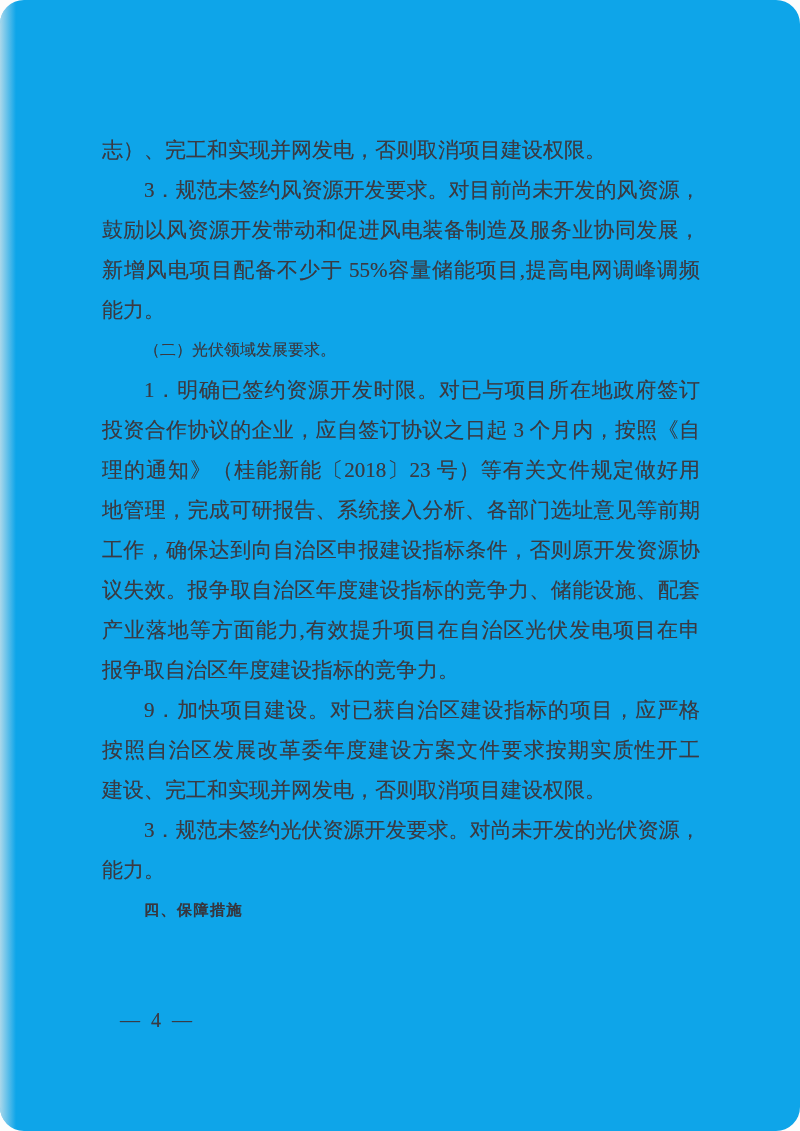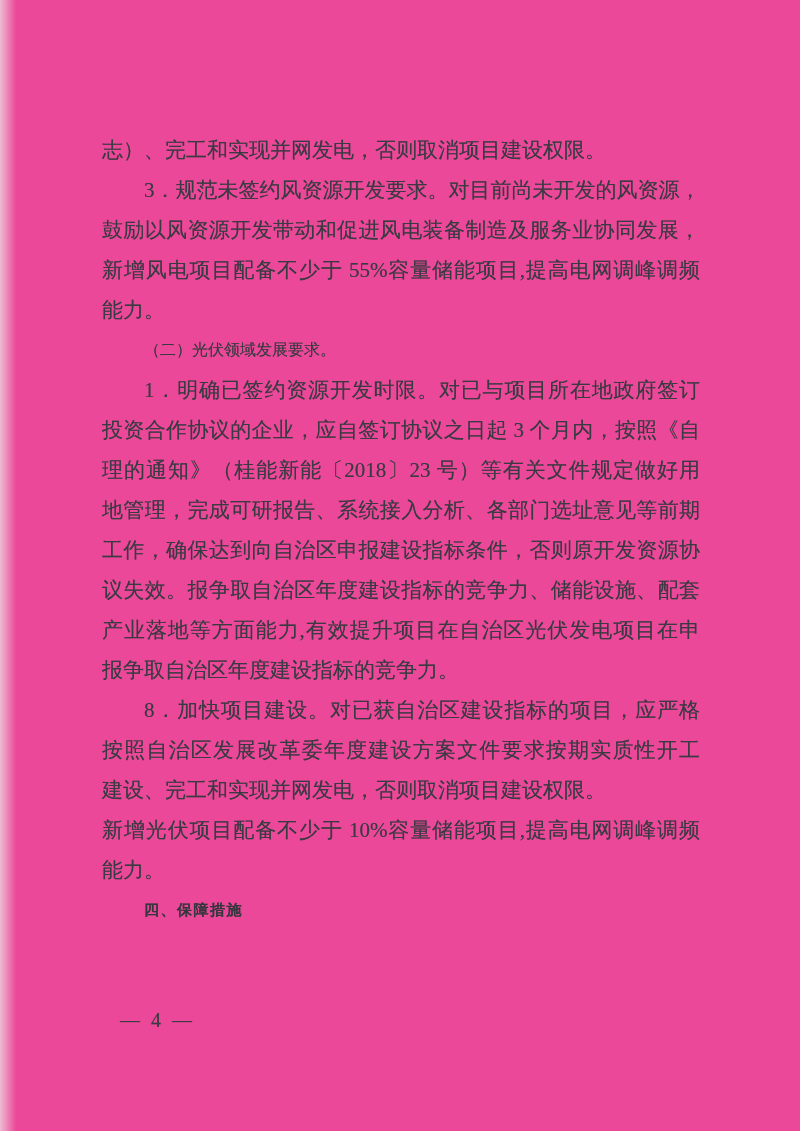--- a/index.html
+++ b/index.html
@@ -7,23 +7,24 @@
     padding: 0;
     width: 800px;
     height: 1131px;
     background: #fdfdfc;
   }
   .page {
     position: relative;
     width: 800px;
     height: 1131px;
     overflow: hidden;
-    background: #ec4899;
+    background: #0ea5e9;
     font-family: "Liberation Serif", "DejaVu Serif", serif;
     color: #3a3a42;
+    border-radius: 24px;
   }
   
   .scan-edge {
     position: absolute;
     left: 0; top: 0;
     width: 16px; height: 1131px;
     background: linear-gradient(90deg, #ededeb 0%, rgba(253,253,252,0) 100%);
     opacity: .7;
     pointer-events: none;
   }
@@ -98,27 +99,27 @@
       <p class="ln fill">投资合作协议的企业，应自签订协议之日起 3 个月内，按照《自</p>
       <p class="ln fill">理的通知》（桂能新能〔2018〕23 号）等有关文件规定做好用</p>
       <p class="ln fill">地管理，完成可研报告、系统接入分析、各部门选址意见等前期</p>
       <p class="ln fill">工作，确保达到向自治区申报建设指标条件，否则原开发资源协</p>
       <p class="ln fill">议失效。报争取自治区年度建设指标的竞争力、储能设施、配套</p>
       <p class="ln fill">产业落地等方面能力,有效提升项目在自治区光伏发电项目在申</p>
       <p class="ln">报争取自治区年度建设指标的竞争力。</p>
     </section>
 
     <section>
-      <p class="ln fill indent">8．加快项目建设。对已获自治区建设指标的项目，应严格</p>
+      <p class="ln fill indent">9．加快项目建设。对已获自治区建设指标的项目，应严格</p>
       <p class="ln fill">按照自治区发展改革委年度建设方案文件要求按期实质性开工</p>
       <p class="ln">建设、完工和实现并网发电，否则取消项目建设权限。</p>
     </section>
 
     <section>
-      <p class="ln fill">新增光伏项目配备不少于 10%容量储能项目,提高电网调峰调频</p>
+      <p class="ln fill indent">3．规范未签约光伏资源开发要求。对尚未开发的光伏资源，</p>
       <p class="ln">能力。</p>
     </section>
 
     <section>
       <p class="ln indent head-bold">四、保障措施</p>
     </section>
 
   </main>
 
   <div class="footer">— 4 —</div>

